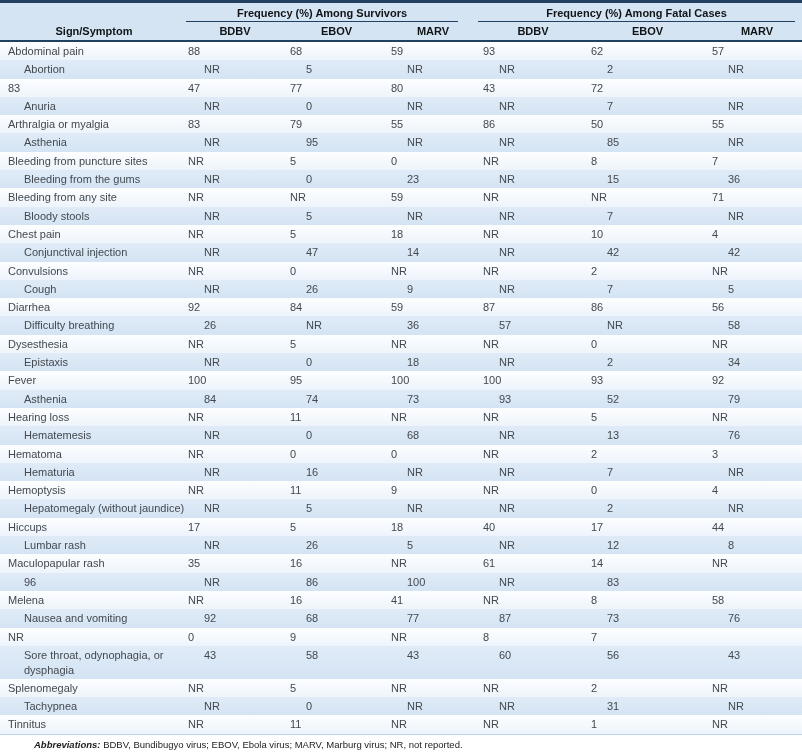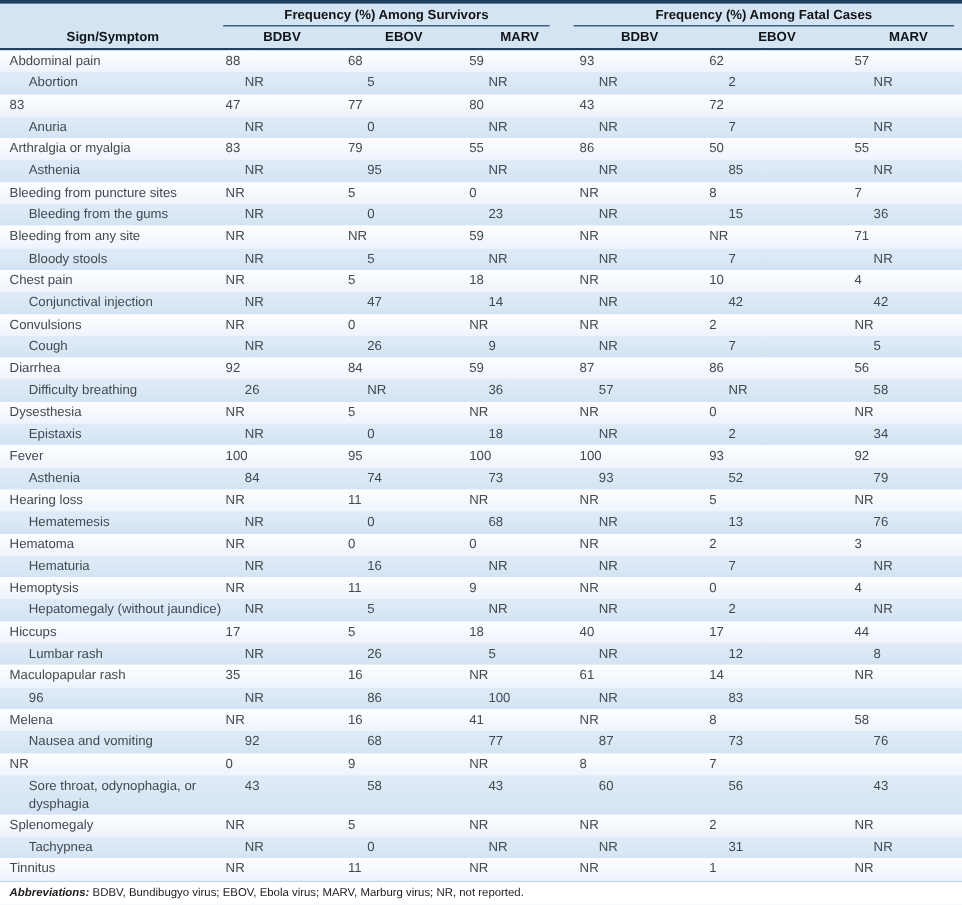--- a/index.html
+++ b/index.html
@@ -60,21 +60,21 @@
   .trow.alt{background:linear-gradient(#e0ebf7,#d4e4f4);padding-left:16px;}
   
   .footnote{
     border-top:1px solid #bcd4ea;
     border-bottom:2px solid #bcd4ea;
     padding:4px 8px 3px 8px;
     font-size:9.5px;
     line-height:12px;
     color:#1c1c1c;
   }
-  .footnote .abbr-label{font-weight:bold;font-style:italic;}
+  .footnote .abbr-label{font-weight:bold;font-style:italic;margin-left:26px;}
 </style>
 </head>
 <body>
 
 <div class="page">
 
   <div class="thead">
     <div class="group-row">
       <div></div>
       <div class="group">

